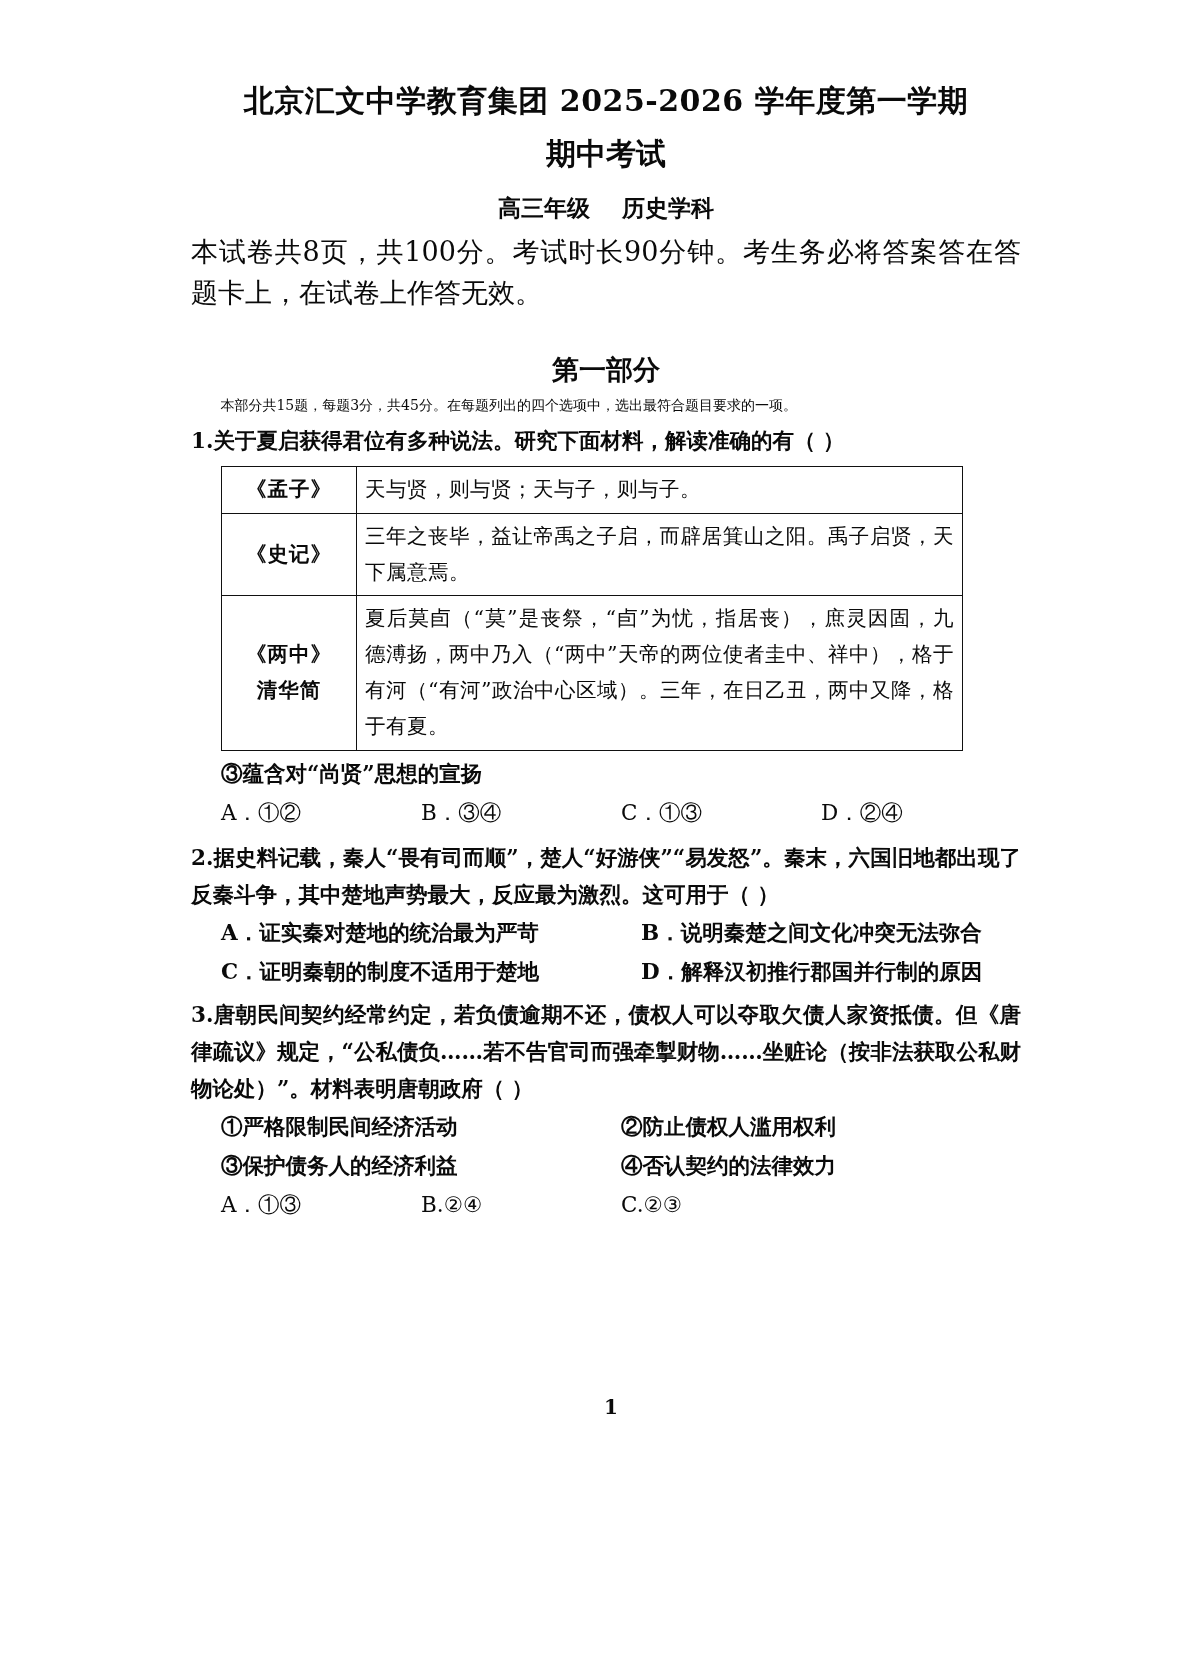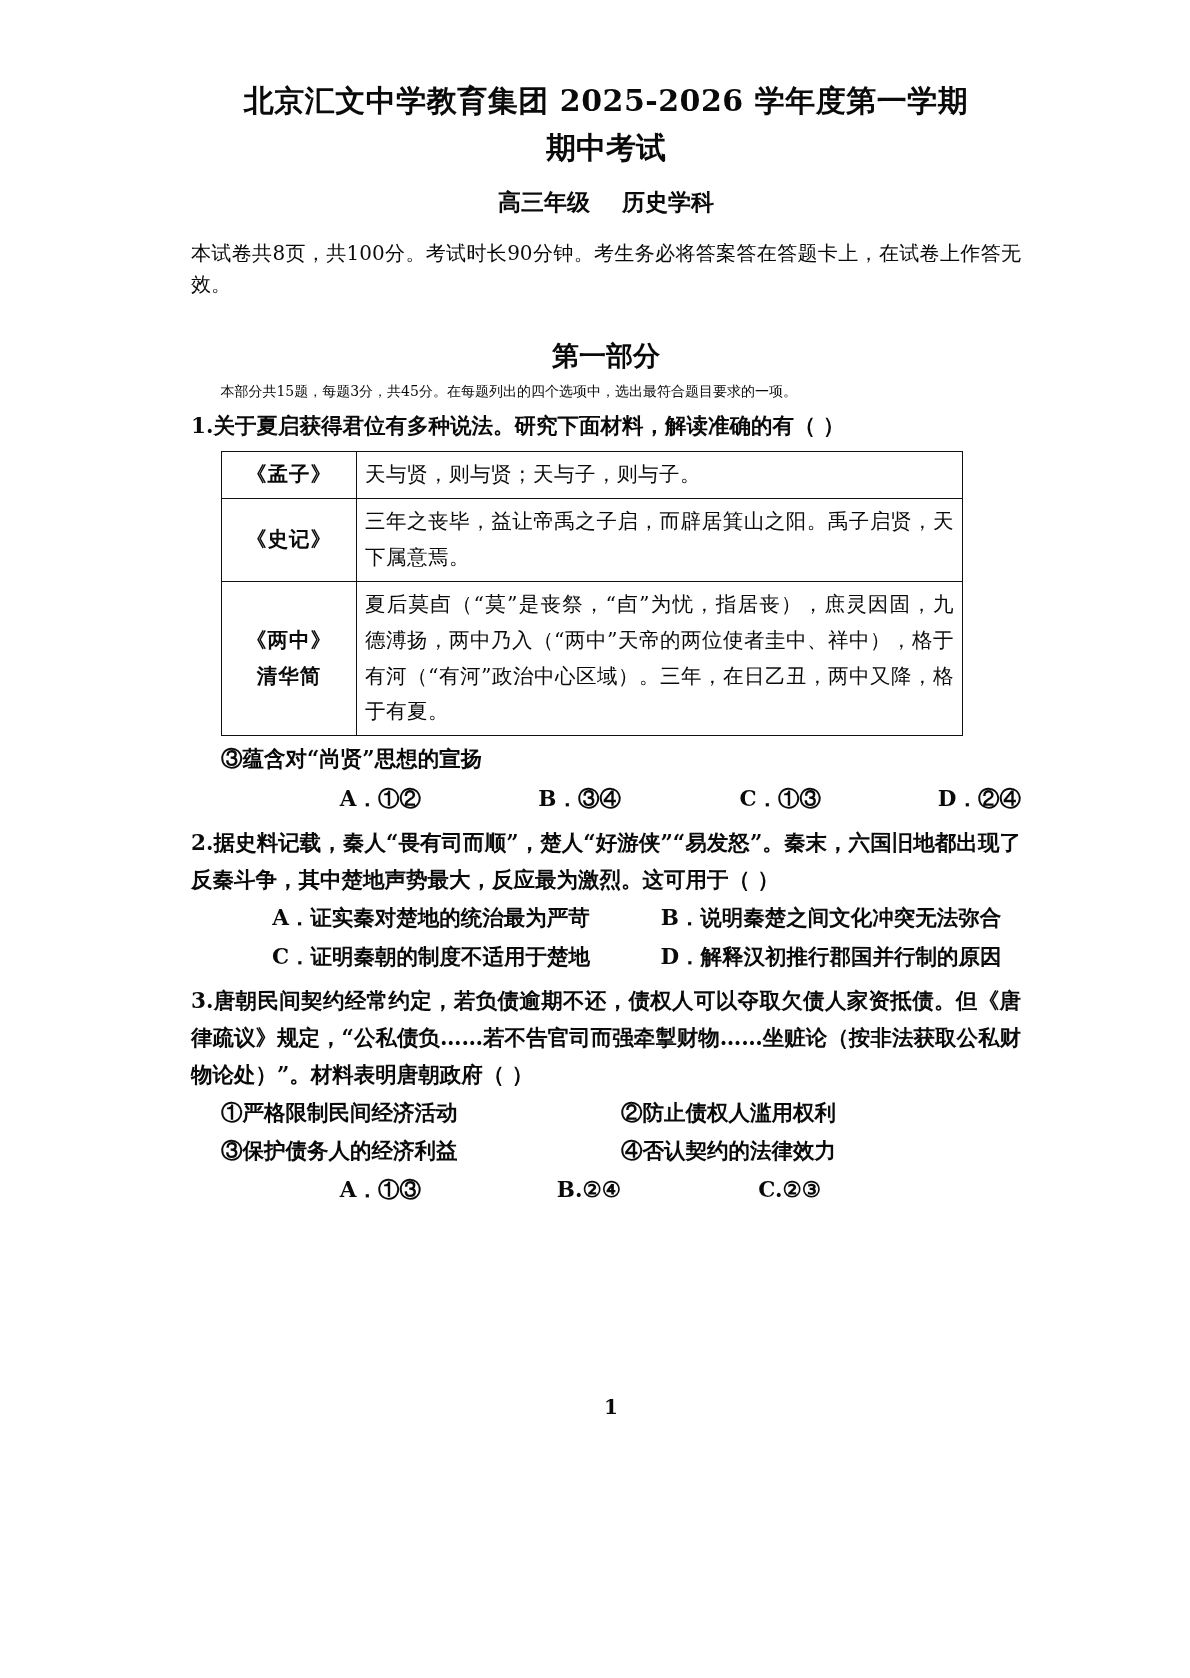--- a/index.html
+++ b/index.html
@@ -32,34 +32,35 @@
     font-weight:bold;
     letter-spacing:0.5px;
     line-height:1.55;
     font-family:"DejaVu Serif", serif;
   }
   .title-sub {
     text-align:center;
     font-size:30px;
     font-weight:bold;
     line-height:1.55;
+    margin-top:6px;
   }
   .title-grade {
     text-align:center;
     font-size:23px;
     font-weight:bold;
     line-height:1.5;
     margin-top:14px;
     white-space:pre;
   }
 
   .notice {
-    font-size:20px;
+    font-size:27px;
     line-height:1.55;
-    margin-top:18px;
+    margin-top:5px;
     text-align:justify;
     font-weight:normal;
   }
 
   .part-title {
     text-align:center;
     font-size:27px;
     font-weight:bold;
     margin-top:38px;
     margin-bottom:6px;
@@ -88,33 +89,31 @@
     font-weight:bold;
     padding-left:30px;
   }
   .opt-row .c1 { width:400px; flex:0 0 400px; }
   .opt-row .c2 { flex:1 1 auto; }
 
   .abcd-row {
     display:flex;
     font-size:21.5px;
     line-height:1.9;
-    font-weight:bold;
+    font-weight:normal;
     padding-left:30px;
-    text-align:right;
   }
   .abcd-row span { flex:0 0 25%; }
 
   .ab-row {
     display:flex;
     font-size:21.5px;
     line-height:1.8;
     font-weight:bold;
     padding-left:30px;
-    text-align:center;
   }
   .ab-row .h1 { flex:0 0 420px; }
   .ab-row .h2 { flex:1 1 auto; }
 
   
   table.src {
     border-collapse:collapse;
     width:742px;
     margin:6px 0 4px 30px;
     table-layout:fixed;

